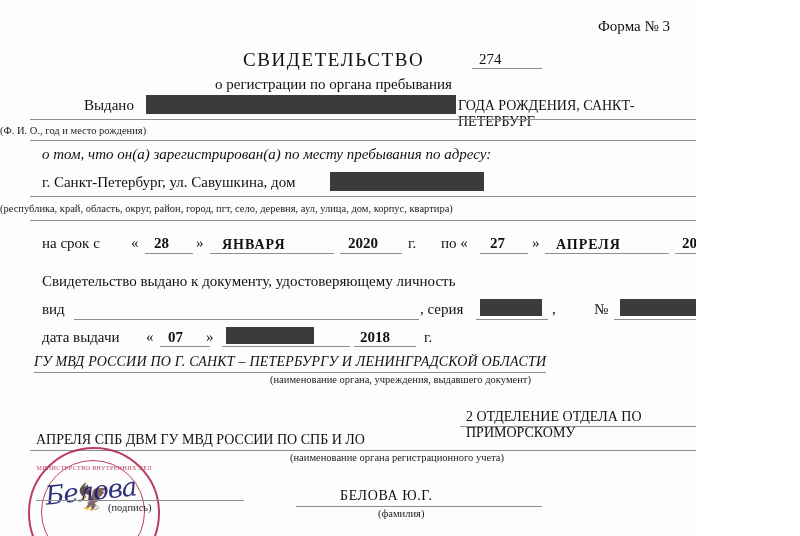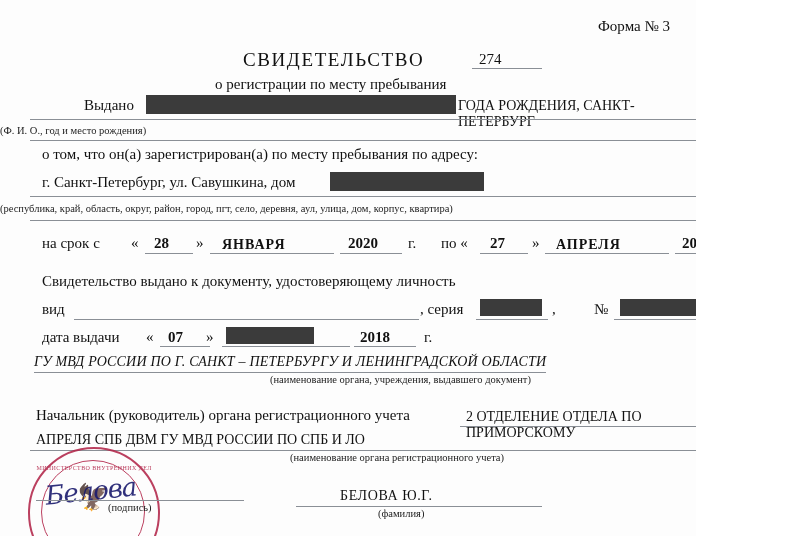--- a/index.html
+++ b/index.html
@@ -112,31 +112,31 @@
 </head>
 <body>
 
 <div id="doc">
 
   <div class="abs form-no">Форма № 3</div>
 
   <div class="abs title">СВИДЕТЕЛЬСТВО</div>
   <div class="abs title-num">274</div>
   <div class="rule" style="left:472px; top:68px; width:70px;"></div>
-  <div class="abs subtitle">о регистрации по месту пребывания</div>
+  <div class="abs subtitle">о регистрации по органа пребывания</div>
 
   <div class="abs lbl" style="left:84px; top:97px;">Выдано</div>
   <div class="redact" style="left:146px; top:95px; width:310px; height:19px;"></div>
   <div class="abs caps" style="left:458px; top:98px;">ГОДА РОЖДЕНИЯ, САНКТ-ПЕТЕРБУРГ</div>
   <div class="rule" style="left:30px; top:119px; width:740px;"></div>
 
   <div class="abs small center" style="left:0px; top:125px; width:800px;">(Ф. И. О., год и место рождения)</div>
   <div class="rule" style="left:30px; top:140px; width:740px;"></div>
 
-  <div class="abs lbl" style="left:42px; top:146px;">о том, что он(а) зарегистрирован(а) по месту пребывания по адресу:</div>
+  <div class="abs lbl" style="left:42px; top:146px;font-style:italic;">о том, что он(а) зарегистрирован(а) по месту пребывания по адресу:</div>
 
   <div class="abs lbl" style="left:42px; top:174px;">г. Санкт-Петербург, ул. Савушкина, дом</div>
   <div class="redact" style="left:330px; top:172px; width:154px; height:19px;"></div>
   <div class="rule" style="left:30px; top:196px; width:740px;"></div>
   <div class="abs small center" style="left:0px; top:203px; width:800px;">(республика, край, область, округ, район, город, пгт, село, деревня, аул, улица, дом, корпус, квартира)</div>
   <div class="rule" style="left:30px; top:220px; width:740px;"></div>
 
   <div class="abs lbl" style="left:42px; top:235px;">на срок с</div>
   <div class="abs lbl" style="left:131px; top:235px;">«</div>
   <div class="abs lbl" style="left:154px; top:235px; font-weight:bold;">28</div>
@@ -177,21 +177,20 @@
   <div class="redact" style="left:226px; top:327px; width:88px; height:17px;"></div>
   <div class="rule" style="left:222px; top:346px; width:128px;"></div>
   <div class="abs lbl" style="left:360px; top:329px; font-weight:bold;">2018</div>
   <div class="rule" style="left:354px; top:346px; width:62px;"></div>
   <div class="abs lbl" style="left:424px; top:329px;">г.</div>
 
   <div class="abs caps" style="left:34px; top:354px; letter-spacing:0.2px;font-style:italic;">ГУ  МВД  РОССИИ  ПО  Г. САНКТ – ПЕТЕРБУРГУ  И  ЛЕНИНГРАДСКОЙ ОБЛАСТИ</div>
   <div class="rule" style="left:34px; top:372px; width:512px;"></div>
   <div class="abs small" style="left:270px; top:374px;">(наименование органа, учреждения, выдавшего документ)</div>
 
-  <div class="abs lbl" style="left:36px; top:407px;">Начальник (руководитель) органа регистрационного учета</div>
   <div class="abs caps" style="left:466px; top:409px;">2 ОТДЕЛЕНИЕ ОТДЕЛА  ПО ПРИМОРСКОМУ</div>
   <div class="rule" style="left:460px; top:426px; width:310px;"></div>
   <div class="abs caps" style="left:36px; top:432px;">АПРЕЛЯ СПБ ДВМ  ГУ  МВД  РОССИИ  ПО  СПБ  И  ЛО</div>
   <div class="rule" style="left:30px; top:450px; width:740px;"></div>
   <div class="abs small" style="left:290px; top:452px;">(наименование органа регистрационного учета)</div>
 
   <div class="stamp">
     <div class="stamp-txt" style="top:16px;">МИНИСТЕРСТВО ВНУТРЕННИХ ДЕЛ</div>
     <div class="stamp-eagle">🦅</div>
 

